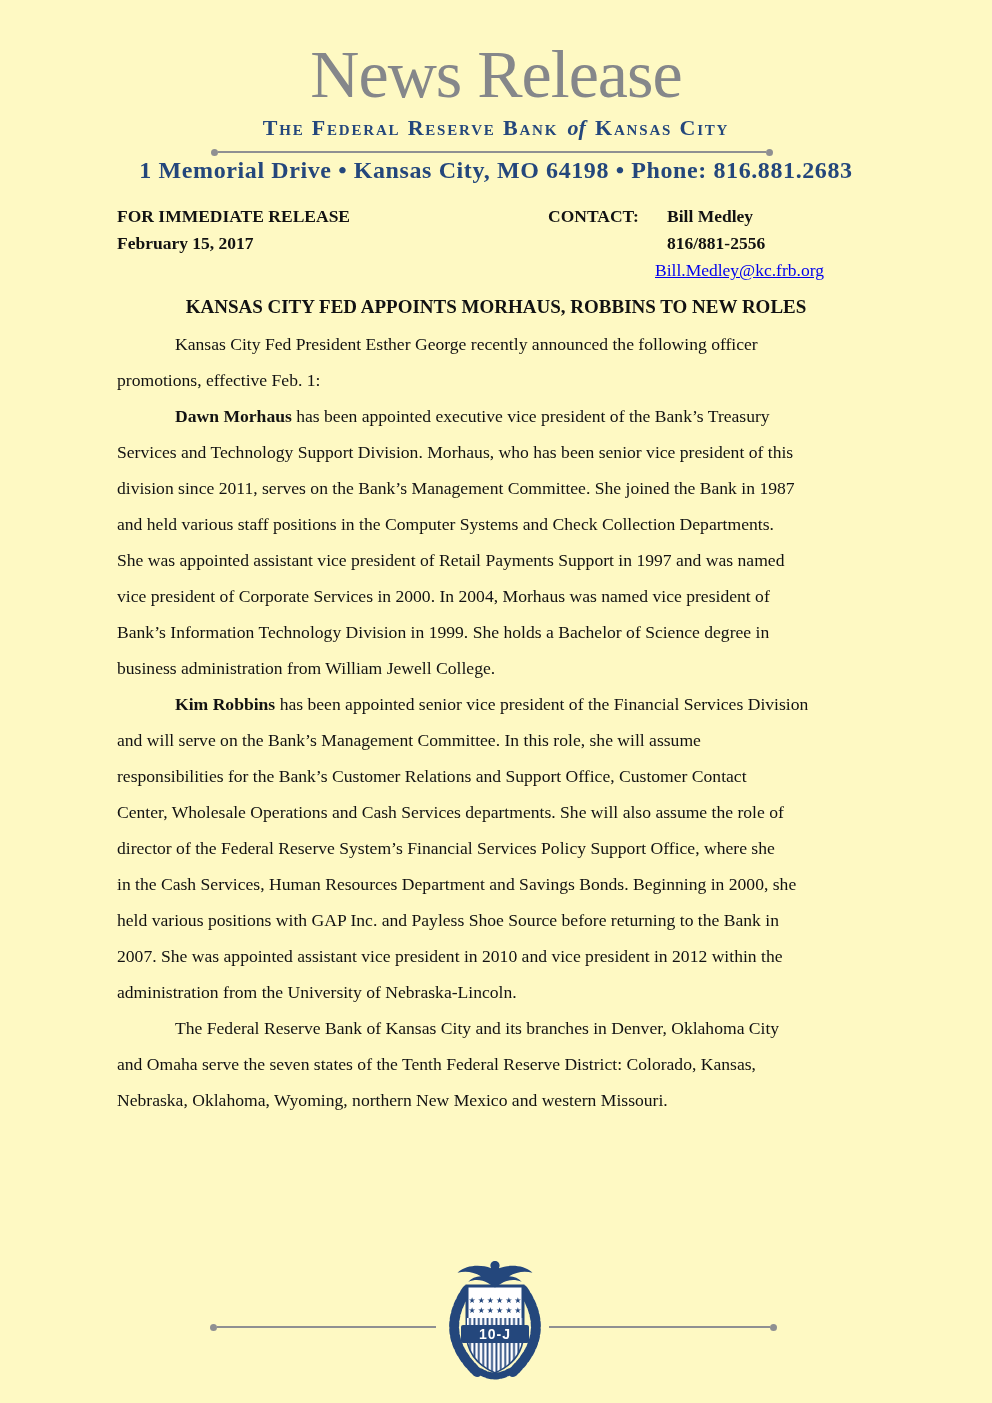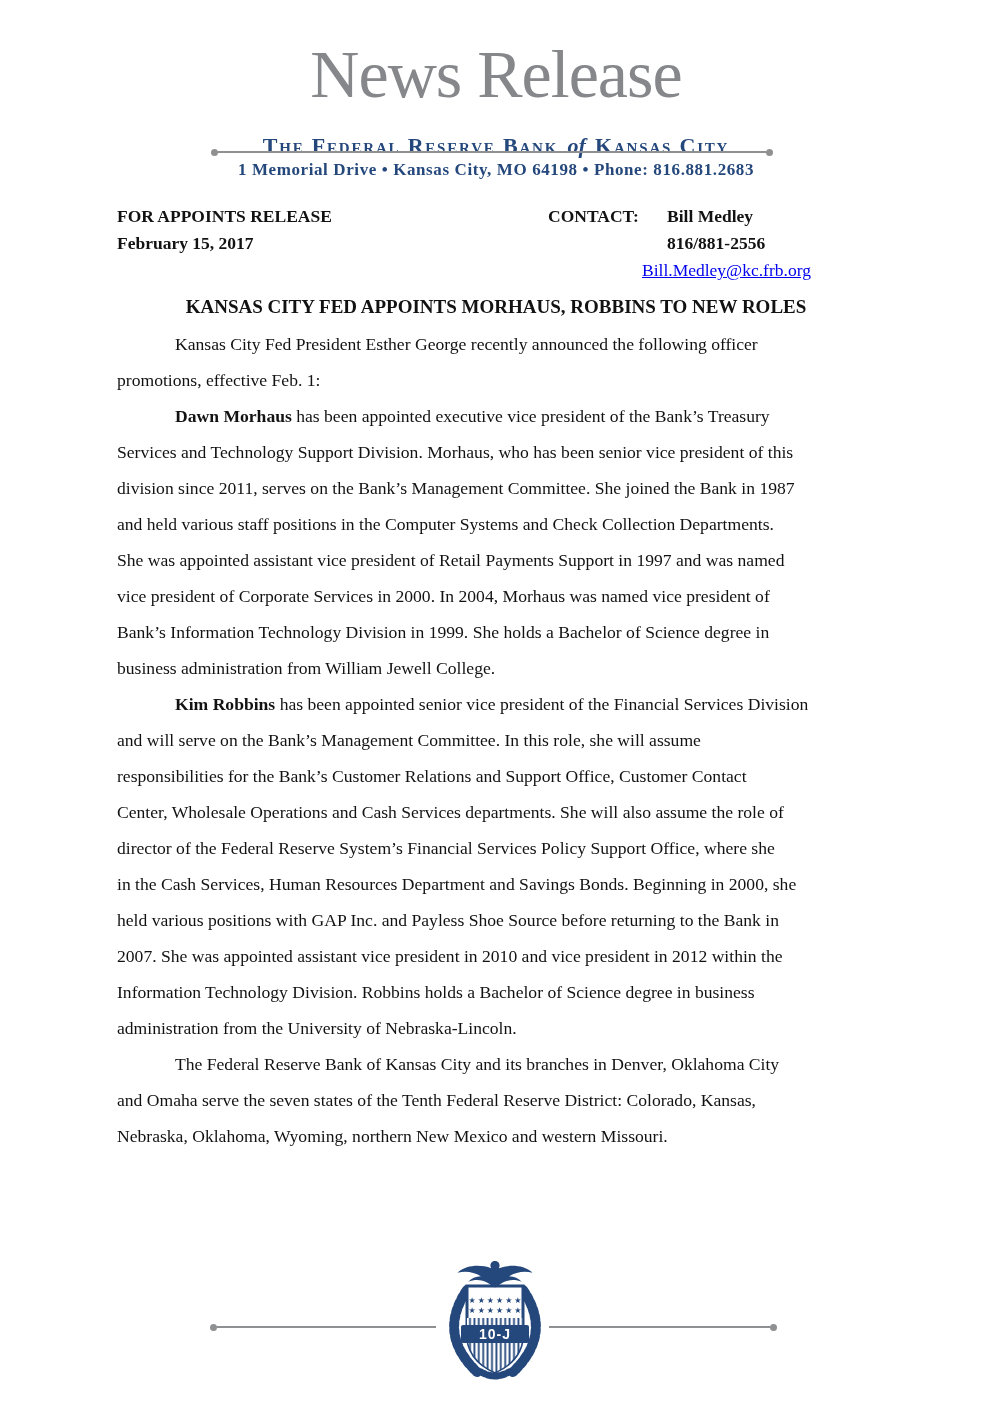--- a/index.html
+++ b/index.html
@@ -9,21 +9,21 @@
     --rule-gray:#8F9092;
     --link-blue:#0000EE;
     --text-ink:#121212;
   }
   *{margin:0;padding:0;box-sizing:border-box;}
   html,body{background:#e8e8e8;}
   .page{
     position:relative;
     width:992px;height:1403px;
     margin:0 auto;
-    background:#ffffff;
+    background:#fef9c3;
     font-family:"Liberation Serif","DejaVu Serif",serif;
     color:var(--text-ink);
     overflow:hidden;
   }
   
   .masthead{
     position:absolute;top:36px;left:0;width:100%;
     text-align:center;
     font-size:68px;line-height:76px;
     color:var(--masthead-gray);
@@ -31,48 +31,47 @@
     font-weight:400;
   }
   .bankline{
     position:absolute;top:115px;left:0;width:100%;
     text-align:center;
     font-variant:small-caps;
     font-weight:600;
     font-size:22px;line-height:26px;
     letter-spacing:1.8px;
     color:var(--navy);
-    margin-top:18px;
   }
   .bankline i{
     font-variant:normal;
     font-style:italic;
     letter-spacing:0;
     padding:0 2px;
   }
   .hrule{
     position:absolute;top:148px;left:211px;width:562px;height:8px;
     display:flex;align-items:center;
   }
   .hrule .dot{width:7px;height:7px;border-radius:50%;background:var(--rule-gray);flex:none;}
   .hrule .bar{flex:1;height:2px;background:var(--rule-gray);}
   .addressline{
     position:absolute;top:158px;left:0;width:100%;
     text-align:center;
     font-weight:600;
-    font-size:17px;line-height:24px;
+    font-size:24px;line-height:24px;
     letter-spacing:.6px;
     color:var(--navy);
   }
   
   .relblock{position:absolute;top:203px;left:117px;font-weight:bold;font-size:17.5px;line-height:27px;}
   .contact-label{position:absolute;top:203px;left:528px;font-weight:bold;font-size:17.5px;line-height:27px;margin-left:20px;}
   .contact-vals{position:absolute;top:203px;left:642px;font-size:17.5px;line-height:27px;}
   .contact-vals .b{font-weight:bold;margin-left:25px;}
-  .contact-vals a{color:var(--link-blue);text-decoration:underline;font-weight:400;}
+  .contact-vals a{color:var(--link-blue);text-decoration:underline;font-weight:400;margin-left:13px;}
   
   .headline{
     position:absolute;top:296px;left:0;width:100%;
     text-align:center;
     font-weight:bold;
     font-size:19px;letter-spacing:0px;
   }
   
   .bodytext{
     position:absolute;top:326px;left:117px;width:762px;
@@ -99,21 +98,21 @@
 
   <div class="hrule">
     <span class="dot"></span>
     <span class="bar"></span>
     <span class="dot"></span>
   </div>
 
   <div class="addressline">1 Memorial Drive • Kansas City, MO 64198 • Phone: 816.881.2683</div>
 
   <div class="relblock">
-    <div>FOR APPOINTS RELEASE</div>
+    <div>FOR IMMEDIATE RELEASE</div>
     <div>February 15, 2017</div>
   </div>
 
   <div class="contact-label">CONTACT:</div>
 
   <div class="contact-vals">
     <div class="b">Bill Medley</div>
     <div class="b">816/881-2556</div>
     <div><a href="#">Bill.Medley@kc.frb.org</a></div>
   </div>
@@ -132,21 +131,20 @@
       <div class="bline">Bank’s Information Technology Division in 1999. She holds a Bachelor of Science degree in</div>
       <div class="bline">business administration from William Jewell College.</div>
       <div class="bline first"><strong>Kim Robbins</strong> has been appointed senior vice president of the Financial Services Division</div>
       <div class="bline">and will serve on the Bank’s Management Committee. In this role, she will assume</div>
       <div class="bline">responsibilities for the Bank’s Customer Relations and Support Office, Customer Contact</div>
       <div class="bline">Center, Wholesale Operations and Cash Services departments. She will also assume the role of</div>
       <div class="bline">director of the Federal Reserve System’s Financial Services Policy Support Office, where she</div>
       <div class="bline">in the Cash Services, Human Resources Department and Savings Bonds. Beginning in 2000, she</div>
       <div class="bline">held various positions with GAP Inc. and Payless Shoe Source before returning to the Bank in</div>
       <div class="bline">2007. She was appointed assistant vice president in 2010 and vice president in 2012 within the</div>
-      <div class="bline">Information Technology Division. Robbins holds a Bachelor of Science degree in business</div>
       <div class="bline">administration from the University of Nebraska-Lincoln.</div>
       <div class="bline first">The Federal Reserve Bank of Kansas City and its branches in Denver, Oklahoma City</div>
       <div class="bline">and Omaha serve the seven states of the Tenth Federal Reserve District: Colorado, Kansas,</div>
       <div class="bline">Nebraska, Oklahoma, Wyoming, northern New Mexico and western Missouri.</div>
     </div>
 
   <div class="frule left">
     <span class="dot"></span>
     <span class="bar"></span>
   </div>

